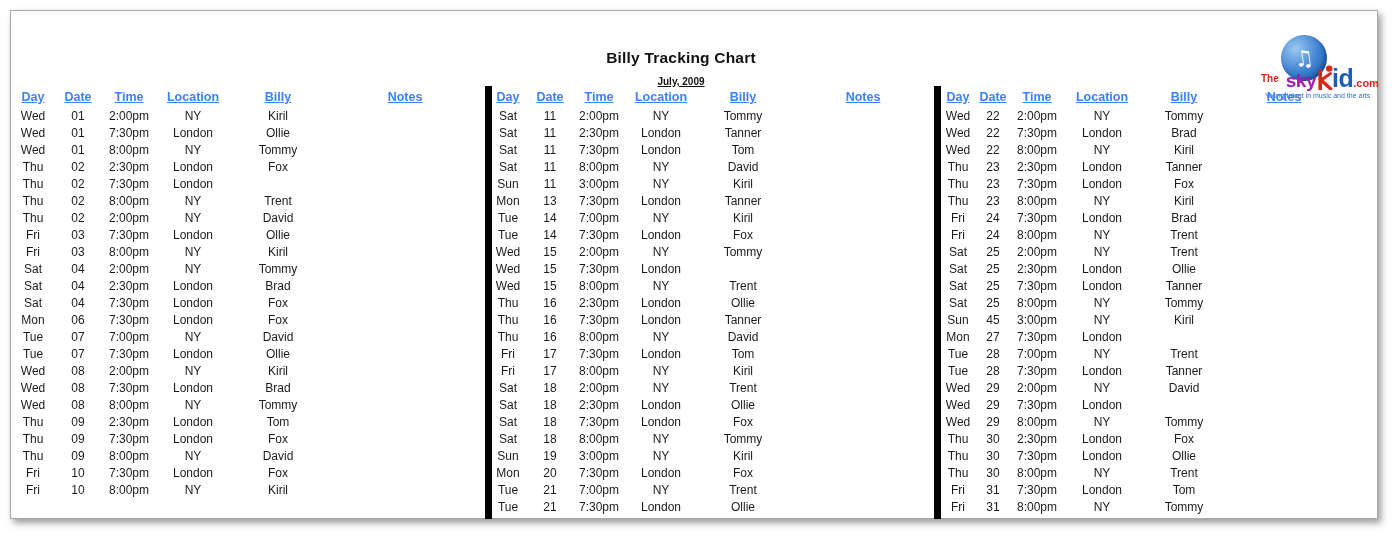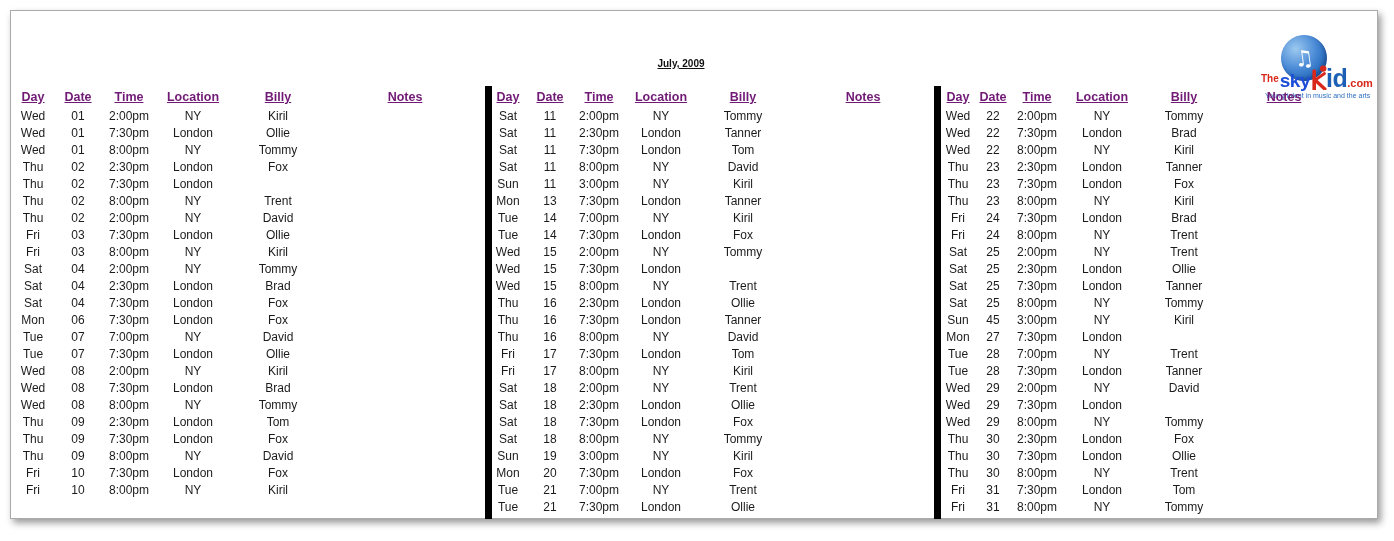--- a/index.html
+++ b/index.html
@@ -18,54 +18,55 @@
   .subtitle-wrap { margin-top:4px; }
 
   table.panel {
     position:absolute; top:76px; border-collapse:collapse; table-layout:fixed;
     font-size:12px; color:#1b1b1b;
   }
   #panel1 { left:0;     width:472px; }
   #panel2 { left:477px; width:448px; }
   #panel3 { left:931px; width:400px; }
   table.panel th {
-    font-weight:bold; text-decoration:underline; font-size:12.5px; color:#701a75;
+    font-weight:bold; text-decoration:underline; font-size:12.5px; color:#3b82f6;
     height:20px; text-align:center; vertical-align:middle; padding:0; white-space:nowrap;margin-top:28px;
   }
   table.panel td {
     height:17px; text-align:center; vertical-align:middle; padding:0;
     white-space:nowrap; overflow:hidden;
   }
   .vbar { position:absolute; top:75px; width:7px; height:433px; background:#000; }
   #bar1 { left:474px; }
   #bar2 { left:923px; }
 
   
   .logo { position:absolute; left:1248px; top:24px; width:126px; height:72px; }
   .logo-circle {
     position:absolute; left:22px; top:0; width:46px; height:46px; border-radius:50%;
     background:radial-gradient(circle at 35% 28%, #9cc9ef 0%, #4a8ad6 45%, #1c63b6 80%, #155195 100%);
     color:#fff; display:flex; align-items:center; justify-content:center;
     font-family:"DejaVu Sans", sans-serif; font-size:22px; transform:rotate(-8deg);
     box-shadow:inset -2px -3px 4px rgba(0,0,40,0.25);
   }
   .logo-text { position:absolute; left:2px; top:27px; white-space:nowrap; display:flex; align-items:baseline; }
-  .logo-the { color:#d8281c; font-size:10px; font-weight:bold; position:relative; top:-5px; margin-right:1px; }
-  .logo-sky { color:#1d4ed8; font-size:19px; font-weight:800; letter-spacing:-0.5px; }
+  .logo-the { color:#d8281c; font-size:10px; font-weight:bold; position:relative; top:-5px; margin-right:7px; }
+  .logo-sky { color:#a21caf; font-size:19px; font-weight:800; letter-spacing:-0.5px; }
   .logo-kfig { position:relative; top:3px; margin:0 -1px 0 0; }
   .logo-id { color:#1d5fb4; font-size:25px; font-weight:800; letter-spacing:-0.5px; }
   .logo-com { color:#d8281c; font-size:11px; font-weight:bold; }
   .logo-tagline { position:absolute; left:6px; top:57px; font-size:7px; color:#2d6fc0; white-space:nowrap; }
 </style>
 </head>
 <body>
 
 <div class="page">
 
   <div class="title-block">
+    <div class="title">Billy Tracking Chart</div>
     <div class="subtitle-wrap"><span class="subtitle">July, 2009</span></div>
   </div>
 
   <div class="logo">
     <div class="logo-circle">
         <span>♫</span>
       </div>
     <div class="logo-text">
       <span class="logo-the">The</span>
         <span class="logo-sky">sky</span>

